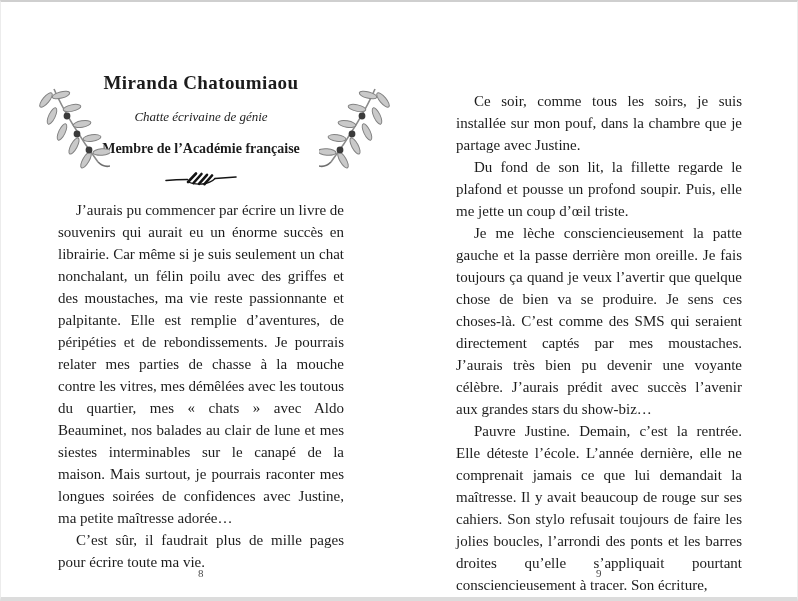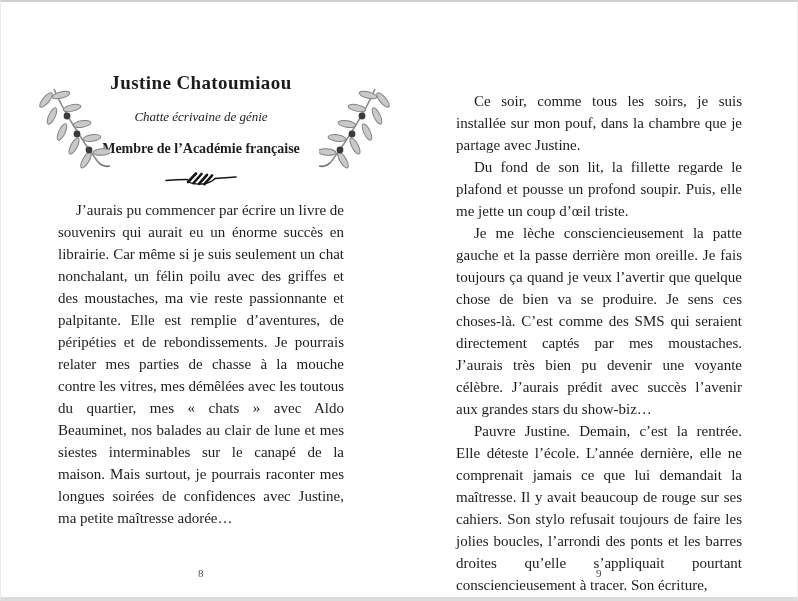--- a/index.html
+++ b/index.html
@@ -80,39 +80,40 @@
           <ellipse cx="50" cy="74" rx="9" ry="3.2" transform="rotate(-60 50 74)"></ellipse>
           <ellipse cx="66" cy="66" rx="9" ry="3.2" transform="rotate(-5 66 66)"></ellipse>
         </g>
         <g fill="#3b3b3b">
           <circle cx="31" cy="30" r="3.4"></circle>
           <circle cx="41" cy="48" r="3.4"></circle>
           <circle cx="53" cy="64" r="3.4"></circle>
         </g>
       </svg>
 
-      <div class="title">Justine Chatoumiaou</div>
+      <div class="title">Miranda Chatoumiaou</div>
       <div class="subtitle">Chatte écrivaine de génie</div>
       <div class="affiliation">Membre de l’Académie française</div>
 
       <svg class="divider" viewBox="0 0 72 16">
         <g stroke="#151515" fill="none" stroke-linecap="round">
           <path d="M1 10.5 C8 9.8 15 9.5 22.5 9.5" stroke-width="1.6"></path>
           <path d="M50 8.5 C57 8 64 7.5 71 7" stroke-width="1.6"></path>
           <path d="M23 12 L31 3.5" stroke-width="2.6"></path>
           <path d="M28.5 13 L36.5 4" stroke-width="2.6"></path>
           <path d="M34 13.8 L42 4.8" stroke-width="2.6"></path>
           <path d="M39.5 14.2 L47 5.5" stroke-width="2.6"></path>
           <path d="M23 12 C31 15.5 44 15 50 8.5" stroke-width="1.3"></path>
         </g>
       </svg>
     </div>
 
     <div class="bodytext">
       <p>J’aurais pu commencer par écrire un livre de souvenirs qui aurait eu un énorme succès en librairie. Car même si je suis seulement un chat nonchalant, un félin poilu avec des griffes et des moustaches, ma vie reste passionnante et palpitante. Elle est remplie d’aventures, de péripéties et de rebondissements. Je pourrais relater mes parties de chasse à la mouche contre les vitres, mes démêlées avec les toutous du quartier, mes «&nbsp;chats&nbsp;» avec Aldo Beauminet, nos balades au clair de lune et mes siestes interminables sur le canapé de la maison. Mais surtout, je pourrais raconter mes longues soirées de confidences avec Justine, ma petite maîtresse adorée…</p>
+      <p>C’est sûr, il faudrait plus de mille pages pour écrire toute ma vie.</p>
     </div>
 
     <div class="pageno">8</div>
   </div>
 
   <div class="page page--right">
     <div class="bodytext">
       <p>Ce soir, comme tous les soirs, je suis installée sur mon pouf, dans la chambre que je partage avec Justine.</p>
       <p>Du fond de son lit, la fillette regarde le plafond et pousse un profond soupir. Puis, elle me jette un coup d’œil triste.</p>
       <p>Je me lèche consciencieusement la patte gauche et la passe derrière mon oreille. Je fais toujours ça quand je veux l’avertir que quelque chose de bien va se produire. Je sens ces choses-là. C’est comme des SMS qui seraient directement captés par mes moustaches. J’aurais très bien pu devenir une voyante célèbre. J’aurais prédit avec succès l’avenir aux grandes stars du show-biz…</p>

